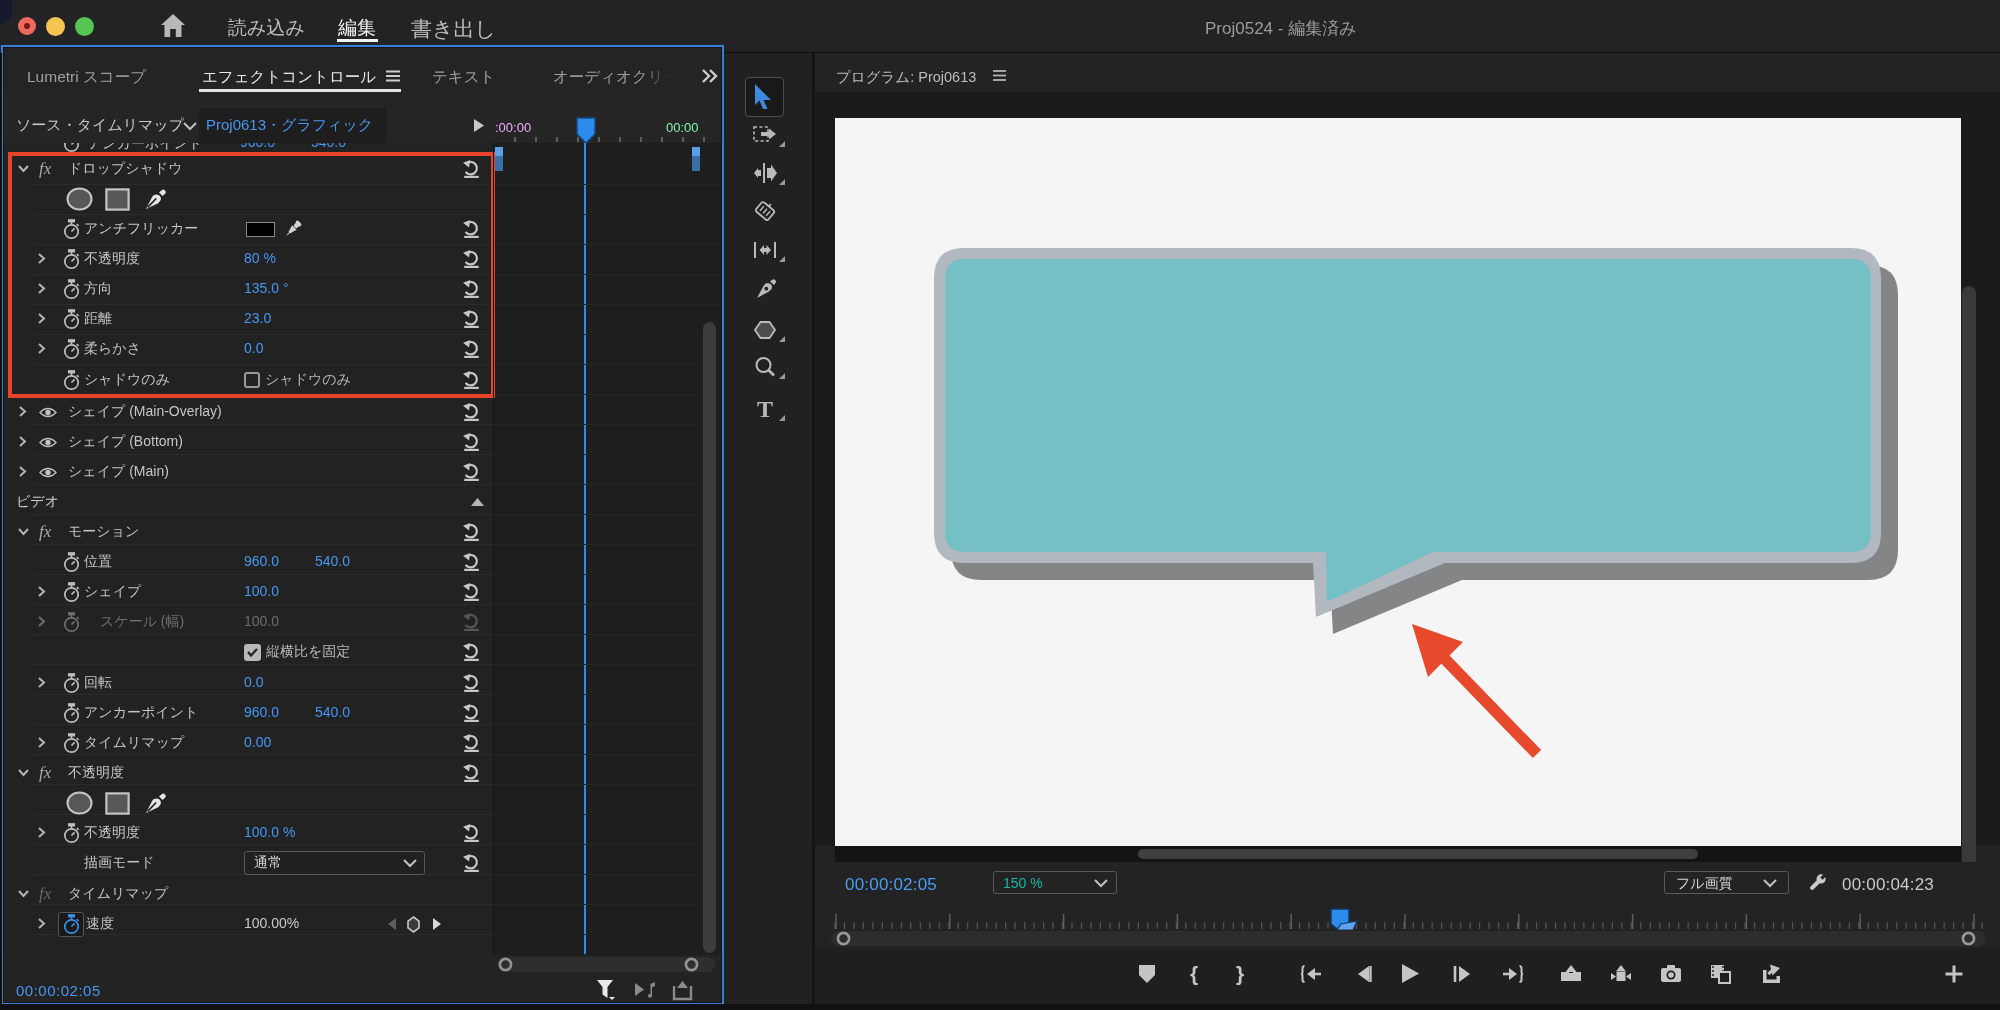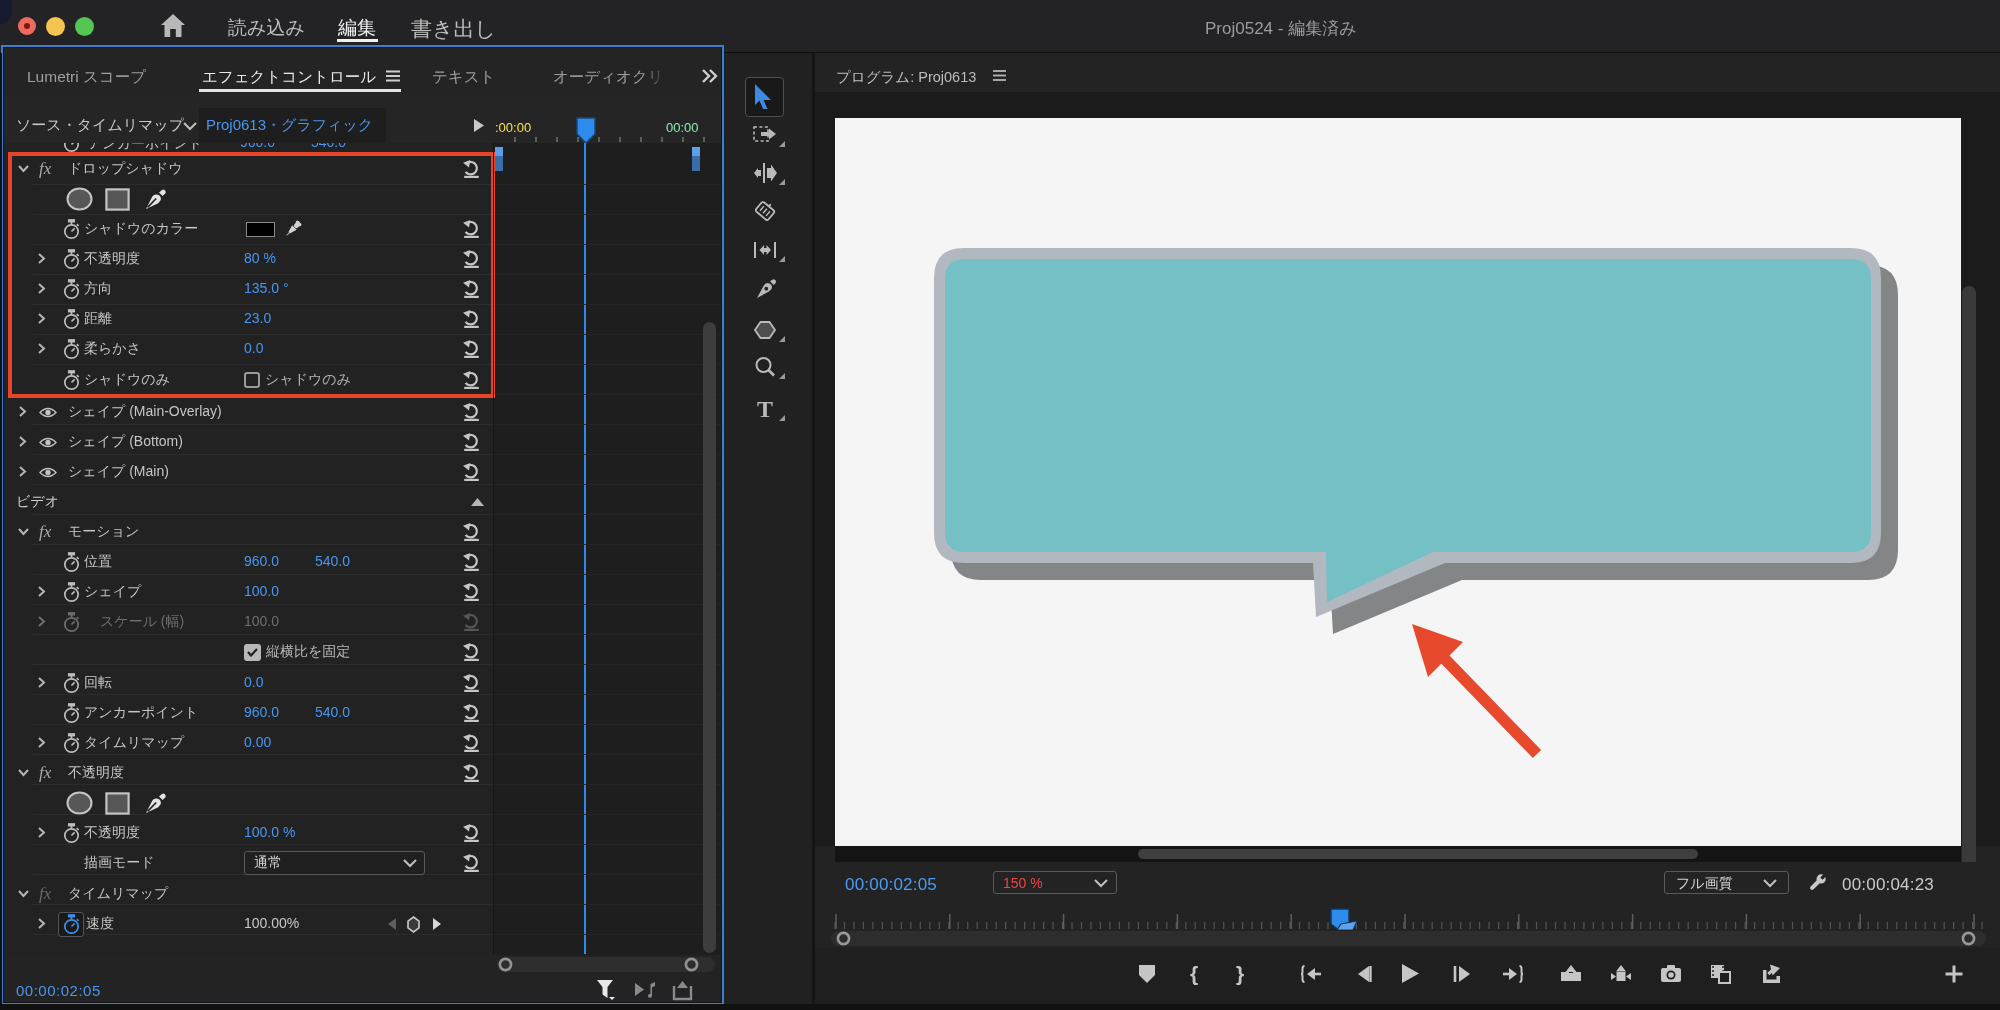--- a/index.html
+++ b/index.html
@@ -47,21 +47,21 @@
 <polyline points="1,1 7,7 13,1" stroke="#c0c0c0" stroke-width="2" fill="none"></polyline>
   </svg>
 <div class="abs" style="left:199px;top:108px;width:187px;height:35px;background:#1e1e1f"></div>
 <div class="abs" style="left:206px;top:116px;color:#4896f0;font-size:15px">Proj0613・グラフィック</div>
 <svg class="abs" style="left:473px;top:118px" width="12" height="15" viewBox="0 0 12 15">
 <path d="M1 1 L11 7.5 L1 14 Z" fill="#c9c9c9"></path>
   </svg>
 <div class="abs" style="left:2px;top:143px;width:492px;height:812px;background:#222222"></div>
 <div class="abs" style="left:494px;top:94px;width:228px;height:49px;background:#252526"></div>
 <div class="abs" style="left:494px;top:143px;width:228px;height:812px;background:#1e1e1e"></div>
-<div class="abs" style="left:495px;top:120px;color:#fde047;font-size:13px">:00:00</div>
+<div class="abs" style="left:495px;top:120px;color:#f0abfc;font-size:13px">:00:00</div>
 <div class="abs" style="left:666px;top:120px;color:#86efac;font-size:13px">00:00</div>
 <svg class="abs" style="left:494px;top:137px" width="228" height="6" viewBox="0 0 228 6">
     <line x1="21" y1="0" x2="21" y2="5" stroke="#6f6f6f" stroke-width="1.5"></line>
     <line x1="42" y1="0" x2="42" y2="5" stroke="#6f6f6f" stroke-width="1.5"></line>
     <line x1="63" y1="0" x2="63" y2="5" stroke="#6f6f6f" stroke-width="1.5"></line>
     <line x1="84" y1="0" x2="84" y2="5" stroke="#6f6f6f" stroke-width="1.5"></line>
     <line x1="105" y1="0" x2="105" y2="5" stroke="#6f6f6f" stroke-width="1.5"></line>
     <line x1="126" y1="0" x2="126" y2="5" stroke="#6f6f6f" stroke-width="1.5"></line>
     <line x1="147" y1="0" x2="147" y2="5" stroke="#6f6f6f" stroke-width="1.5"></line>
     <line x1="168" y1="0" x2="168" y2="5" stroke="#6f6f6f" stroke-width="1.5"></line>
@@ -173,21 +173,21 @@
   </svg>
 <svg class="abs" style="left:62px;top:219px" width="19" height="21" viewBox="0 0 19 21">
 <g stroke="#bdbdbd" fill="none" stroke-width="1.7">
 <rect x="6.8" y="1" width="5.4" height="1.6" fill="#bdbdbd"></rect>
 <line x1="9.5" y1="2.5" x2="9.5" y2="5.5"></line>
 <line x1="14.8" y1="5.2" x2="16.6" y2="7"></line>
 <circle cx="9.5" cy="12.5" r="6.7"></circle>
 <line x1="9.5" y1="12.5" x2="12.6" y2="9.4"></line>
 </g>
   </svg>
-<div class="abs" style="left:84px;top:220px;color:#c6c6c6;font-size:14px;white-space:nowrap">シャドウのカラー</div>
+<div class="abs" style="left:84px;top:220px;color:#c6c6c6;font-size:14px;white-space:nowrap">アンチフリッカー</div>
 <div class="abs" style="left:246px;top:222px;width:29px;height:15px;background:#000;border:1px solid #888"></div>
 <svg class="abs" style="left:280px;top:218px" width="24" height="24" viewBox="0 0 24 24">
 <g transform="rotate(45 12 12)" fill="#d2d2d2">
 <rect x="8.6" y="1" width="6.8" height="3.4" rx="1.7"></rect>
 <rect x="9.6" y="3" width="4.8" height="5.2" rx="2"></rect>
 <path d="M8.8 8.6 L15.2 8.6 L13 16 L11 16 Z"></path>
 <path d="M11.3 16.5 L12.7 16.5 L12 20.5 Z"></path>
 </g>
   </svg>
 <svg class="abs" style="left:461px;top:220px" width="21" height="19" viewBox="0 0 21 19">
@@ -695,21 +695,21 @@
 <path d="M577 506 L628 524 L593 559 Z" fill="#e6492b"></path>
 <line x1="606" y1="537" x2="702" y2="636" stroke="#e6492b" stroke-width="11.5"></line>
 </svg>
   </div>
 <div class="abs" style="left:835px;top:846px;width:1126px;height:16px;background:#141414"></div>
 <div class="abs" style="left:1138px;top:849px;width:560px;height:10px;background:#3f3f3f;border-radius:5px"></div>
 <div class="abs" style="left:1962px;top:286px;width:14px;height:668px;background:#3a3a3a;border-radius:7px"></div>
 <div class="abs" style="left:815px;top:862px;width:1185px;height:46px;background:#232323"></div>
 <div class="abs" style="left:845px;top:875px;color:#4a9cf5;font-size:17px;letter-spacing:0.2px">00:00:02:05</div>
 <div class="abs" style="left:993px;top:871px;width:124px;height:23px;border:1.5px solid #5a5a5a;border-radius:3px"></div>
-<div class="abs" style="left:1003px;top:875px;color:#ef4444;font-size:14px">150 %</div>
+<div class="abs" style="left:1003px;top:875px;color:#14b8a6;font-size:14px">150 %</div>
 <svg class="abs" style="left:1094px;top:879px" width="14" height="9" viewBox="0 0 14 9">
     <polyline points="1,1 7,7 13,1" stroke="#c0c0c0" stroke-width="2" fill="none"></polyline>
   </svg>
 <div class="abs" style="left:1664px;top:871px;width:125px;height:23px;border:1.5px solid #5a5a5a;border-radius:3px"></div>
 <div class="abs" style="left:1676px;top:875px;color:#d6d6d6;font-size:14px">フル画質</div>
 <svg class="abs" style="left:1763px;top:879px" width="14" height="9" viewBox="0 0 14 9">
     <polyline points="1,1 7,7 13,1" stroke="#c0c0c0" stroke-width="2" fill="none"></polyline>
   </svg>
 <svg class="abs" style="left:1806px;top:872px" width="22" height="22" viewBox="0 0 22 22">
 <g transform="rotate(45 11 11)" fill="#c9c9c9">

